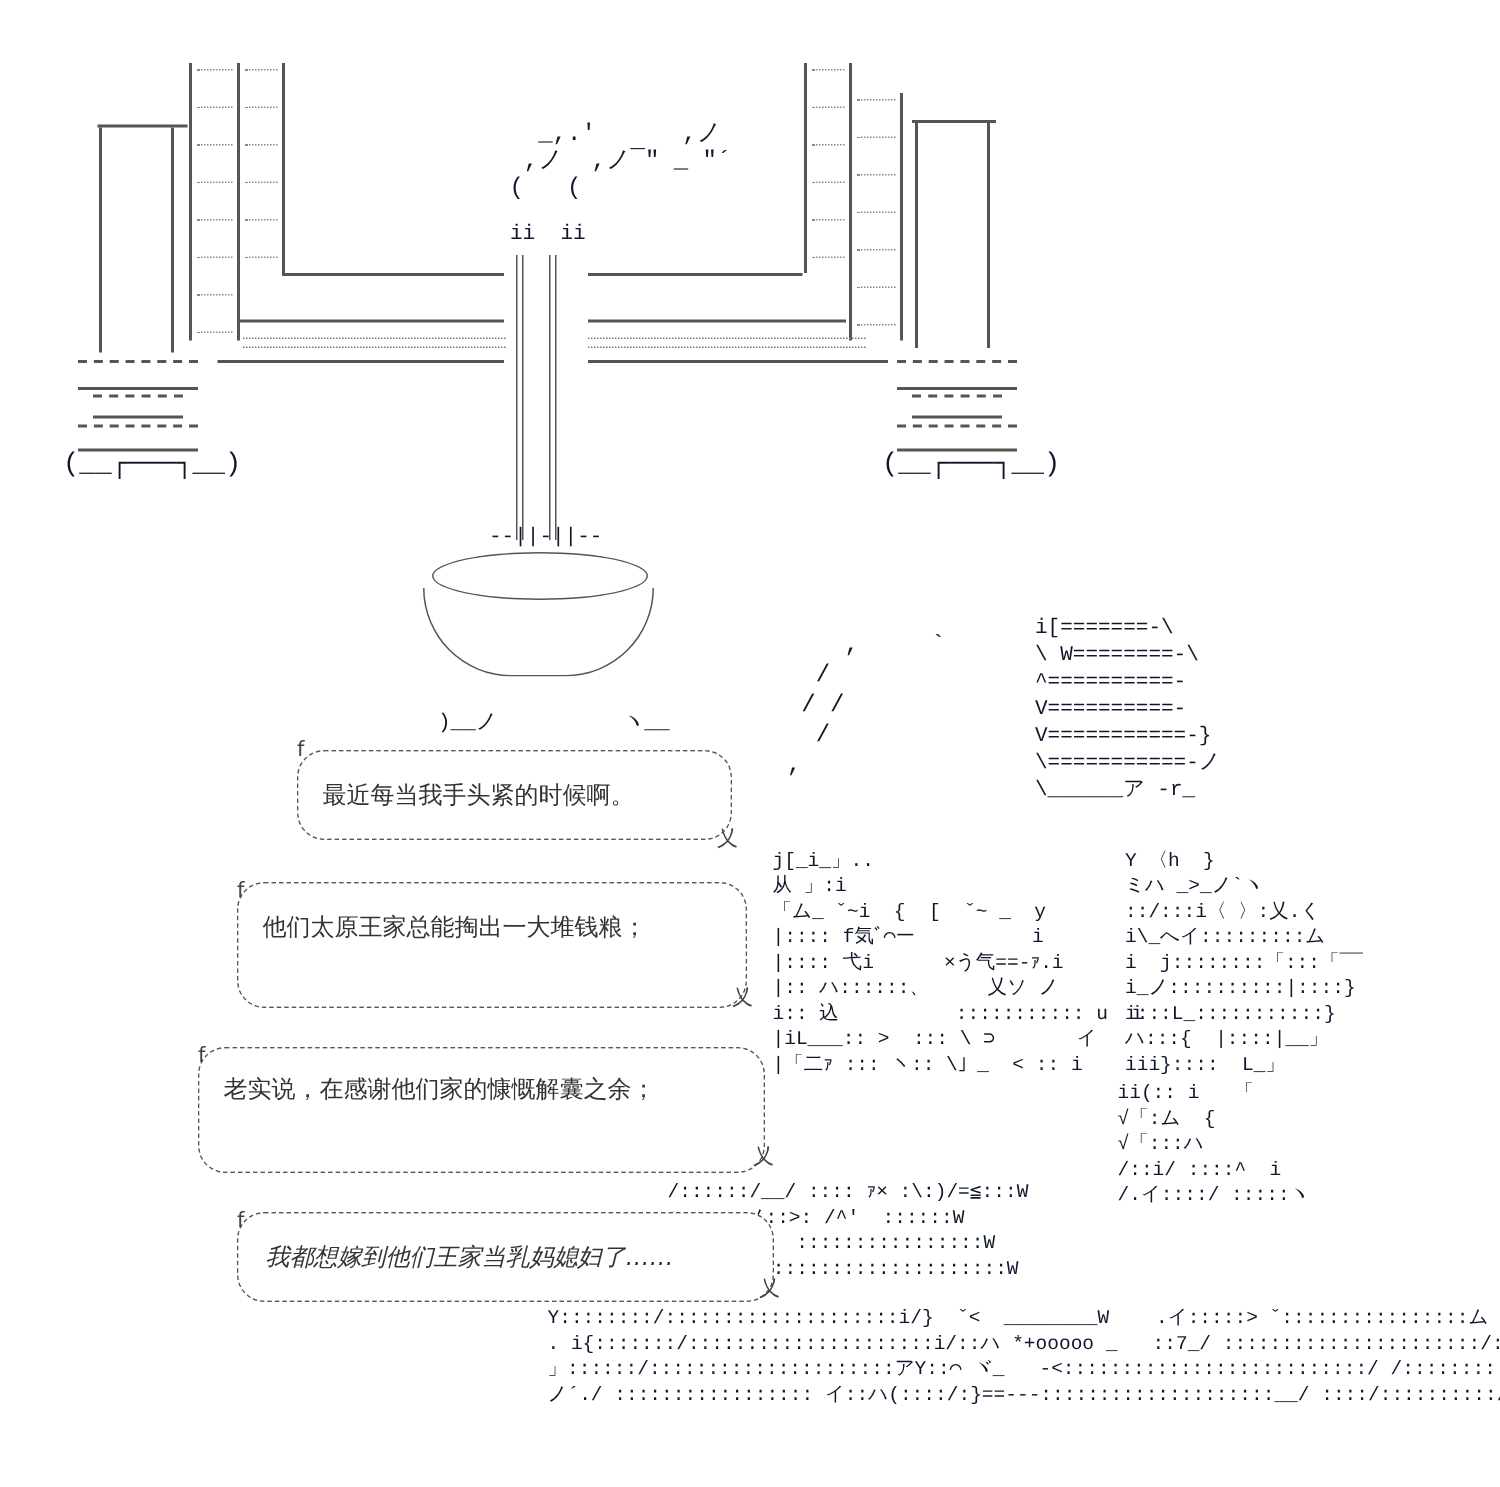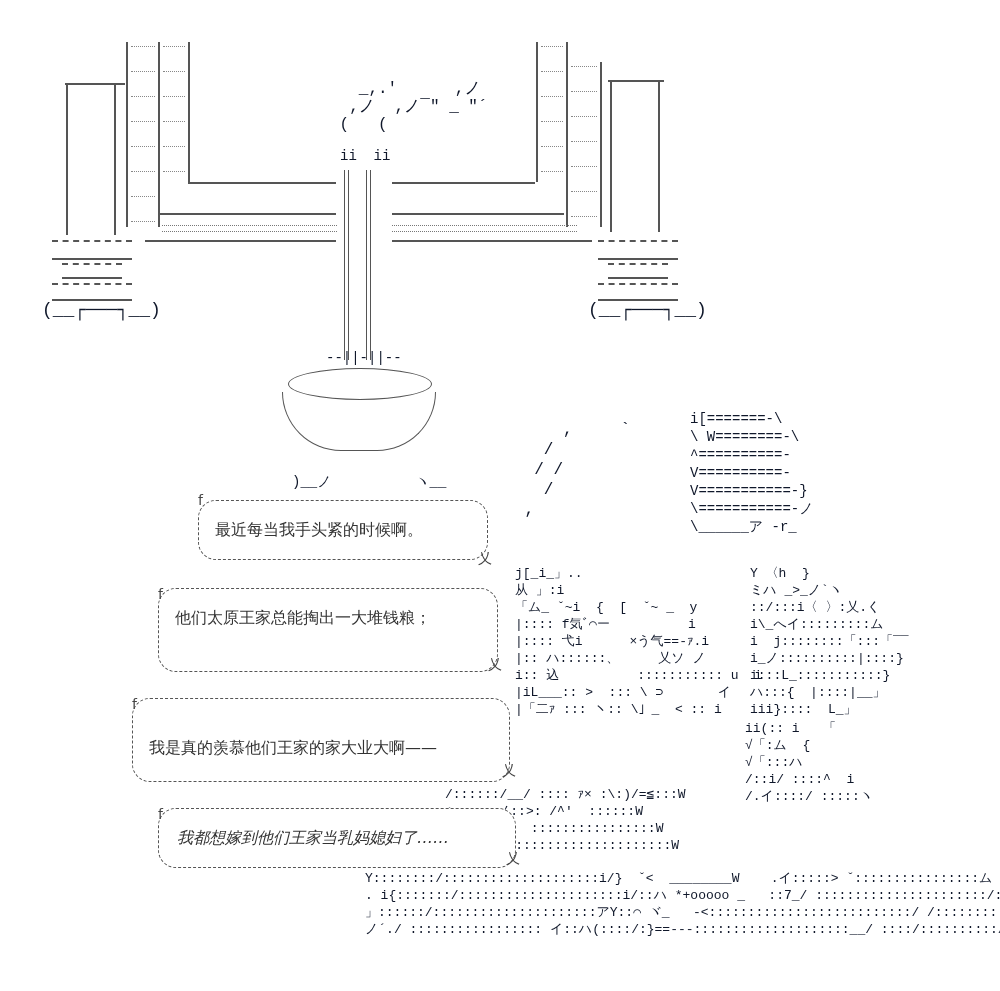--- a/index.html
+++ b/index.html
@@ -167,21 +167,21 @@
 <span class="tick" style="left:198px;top:492px;">f</span>
 <span class="tick" style="left:478px;top:550px;">乂</span>
 
 <div class="bubble" style="left:158px;top:588px;width:338px;height:82px;">
   <div class="txt" style="left:16px;top:18px;">他们太原王家总能掏出一大堆钱粮；</div>
 </div>
 <span class="tick" style="left:158px;top:586px;">f</span>
 <span class="tick" style="left:488px;top:656px;">乂</span>
 
 <div class="bubble" style="left:132px;top:698px;width:376px;height:82px;">
-  <div class="txt" style="left:16px;top:38px;">我是真的羡慕他们王家的家大业大啊——</div>
+  <div class="txt" style="left:16px;top:16px;">老实说，在感谢他们家的慷慨解囊之余；</div>
 </div>
 <span class="tick" style="left:132px;top:696px;">f</span>
 <span class="tick" style="left:502px;top:762px;">乂</span>
 
 <div class="bubble" style="left:158px;top:808px;width:356px;height:58px;font-style:italic;">
   <div class="txt" style="left:18px;top:18px;">我都想嫁到他们王家当乳妈媳妇了……</div>
 </div>
 <span class="tick" style="left:158px;top:806px;">f</span>
 <span class="tick" style="left:506px;top:850px;">乂</span>
 

